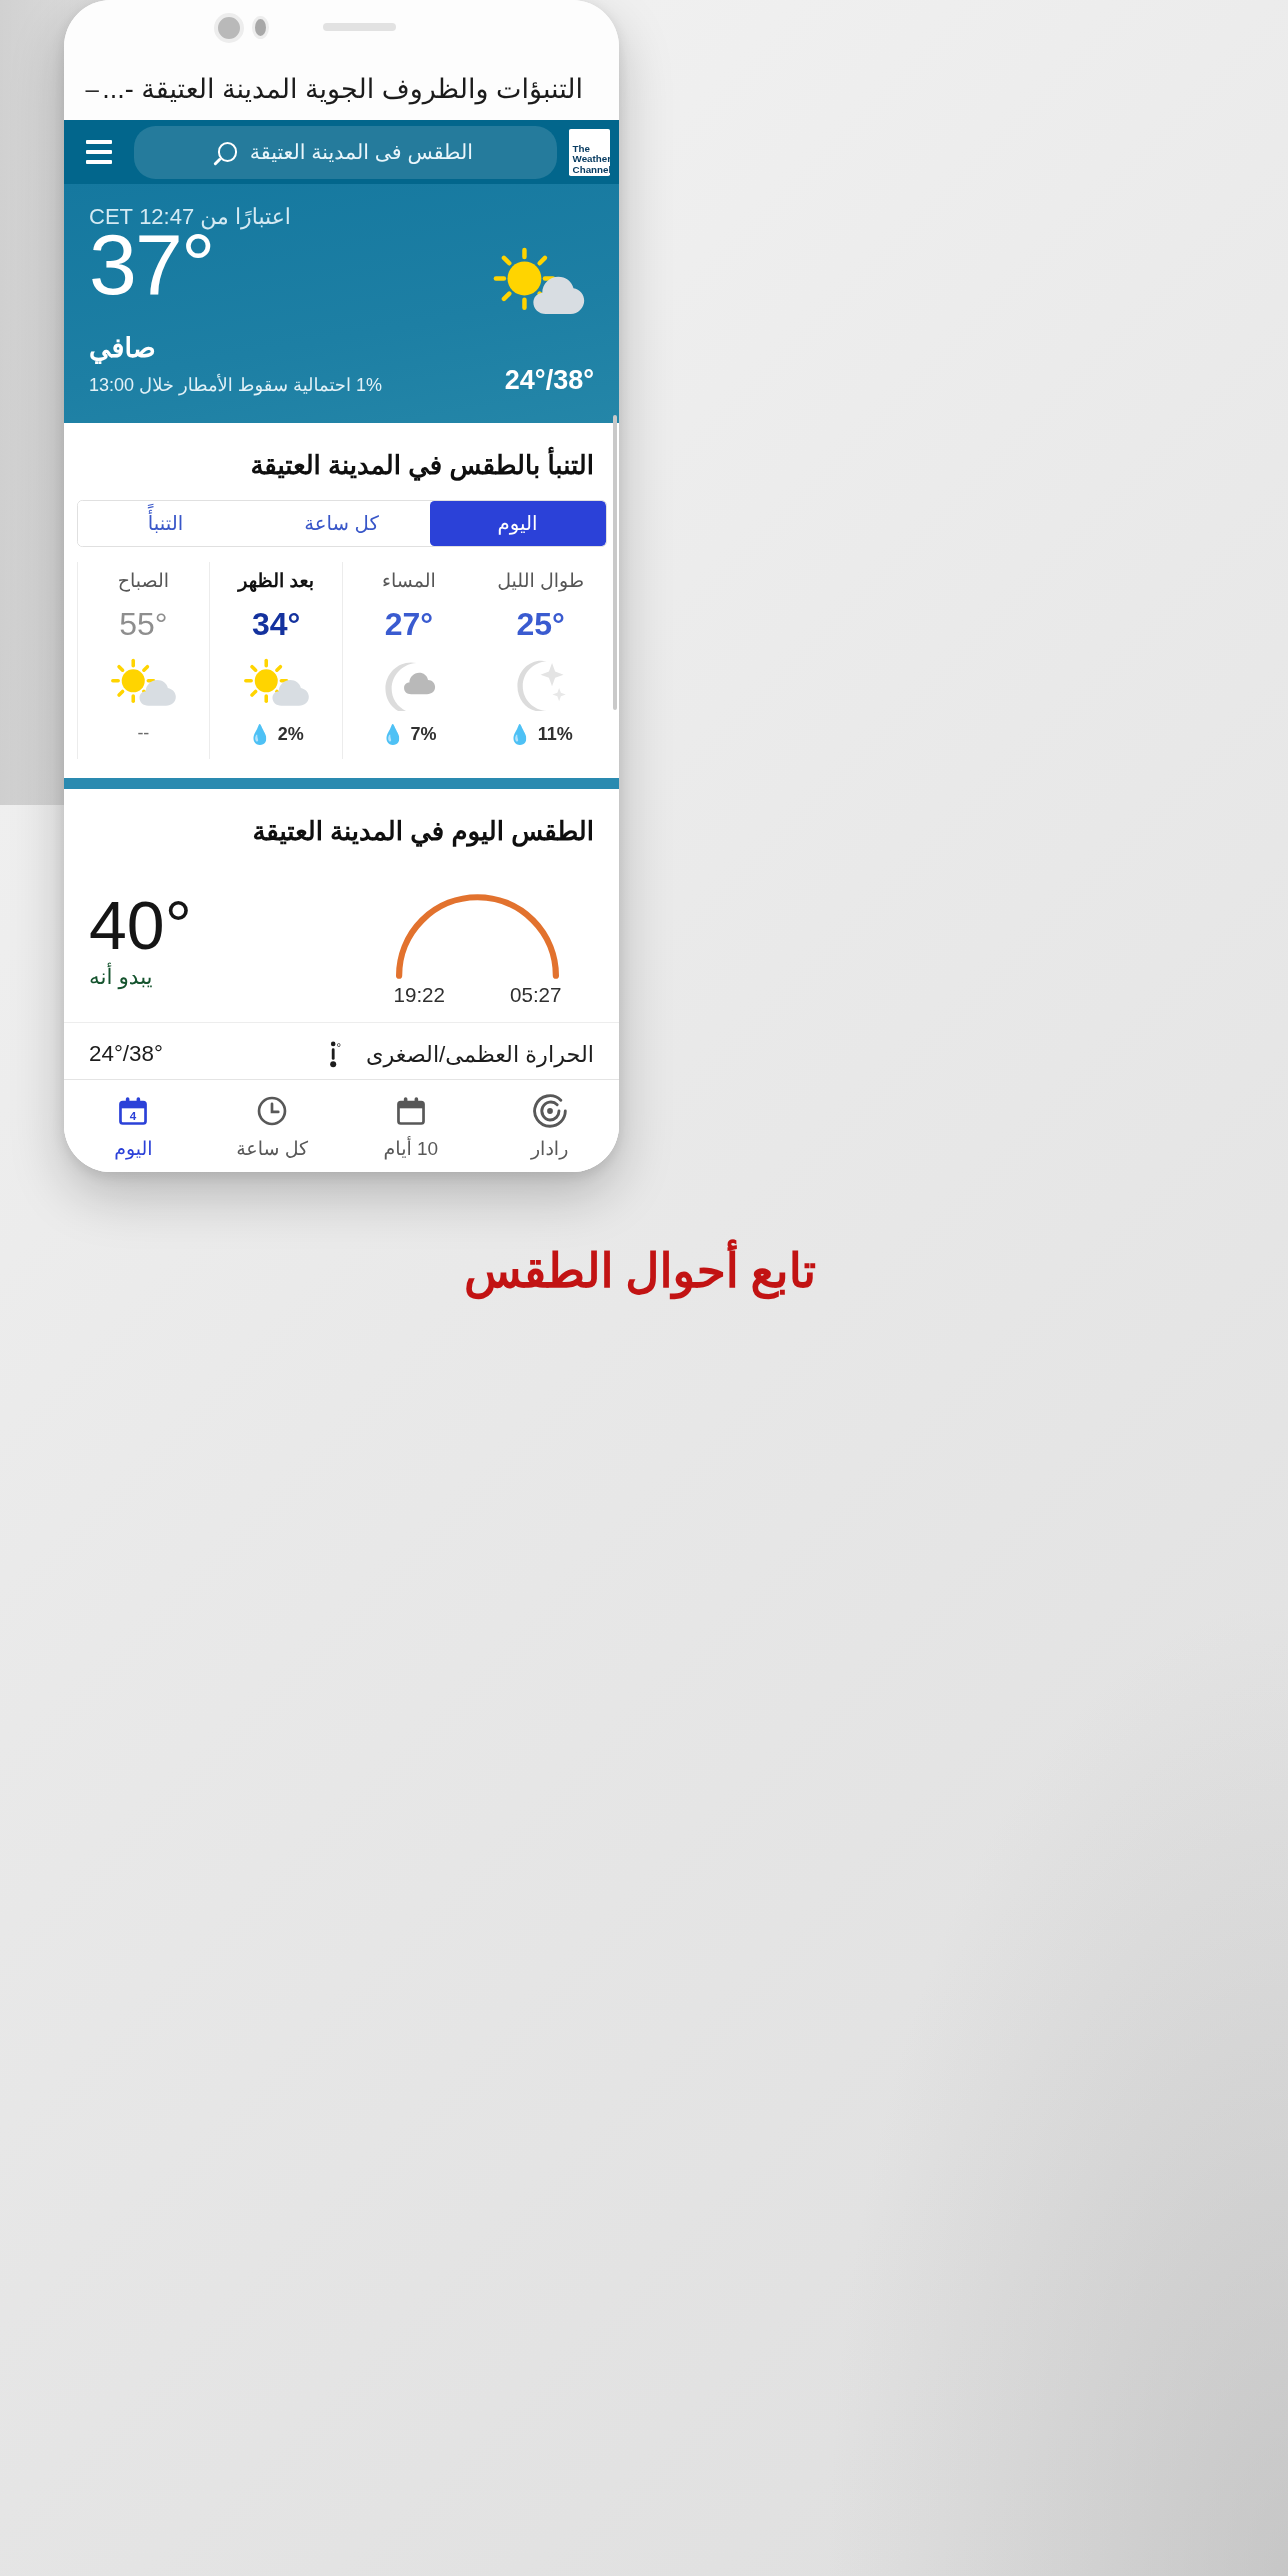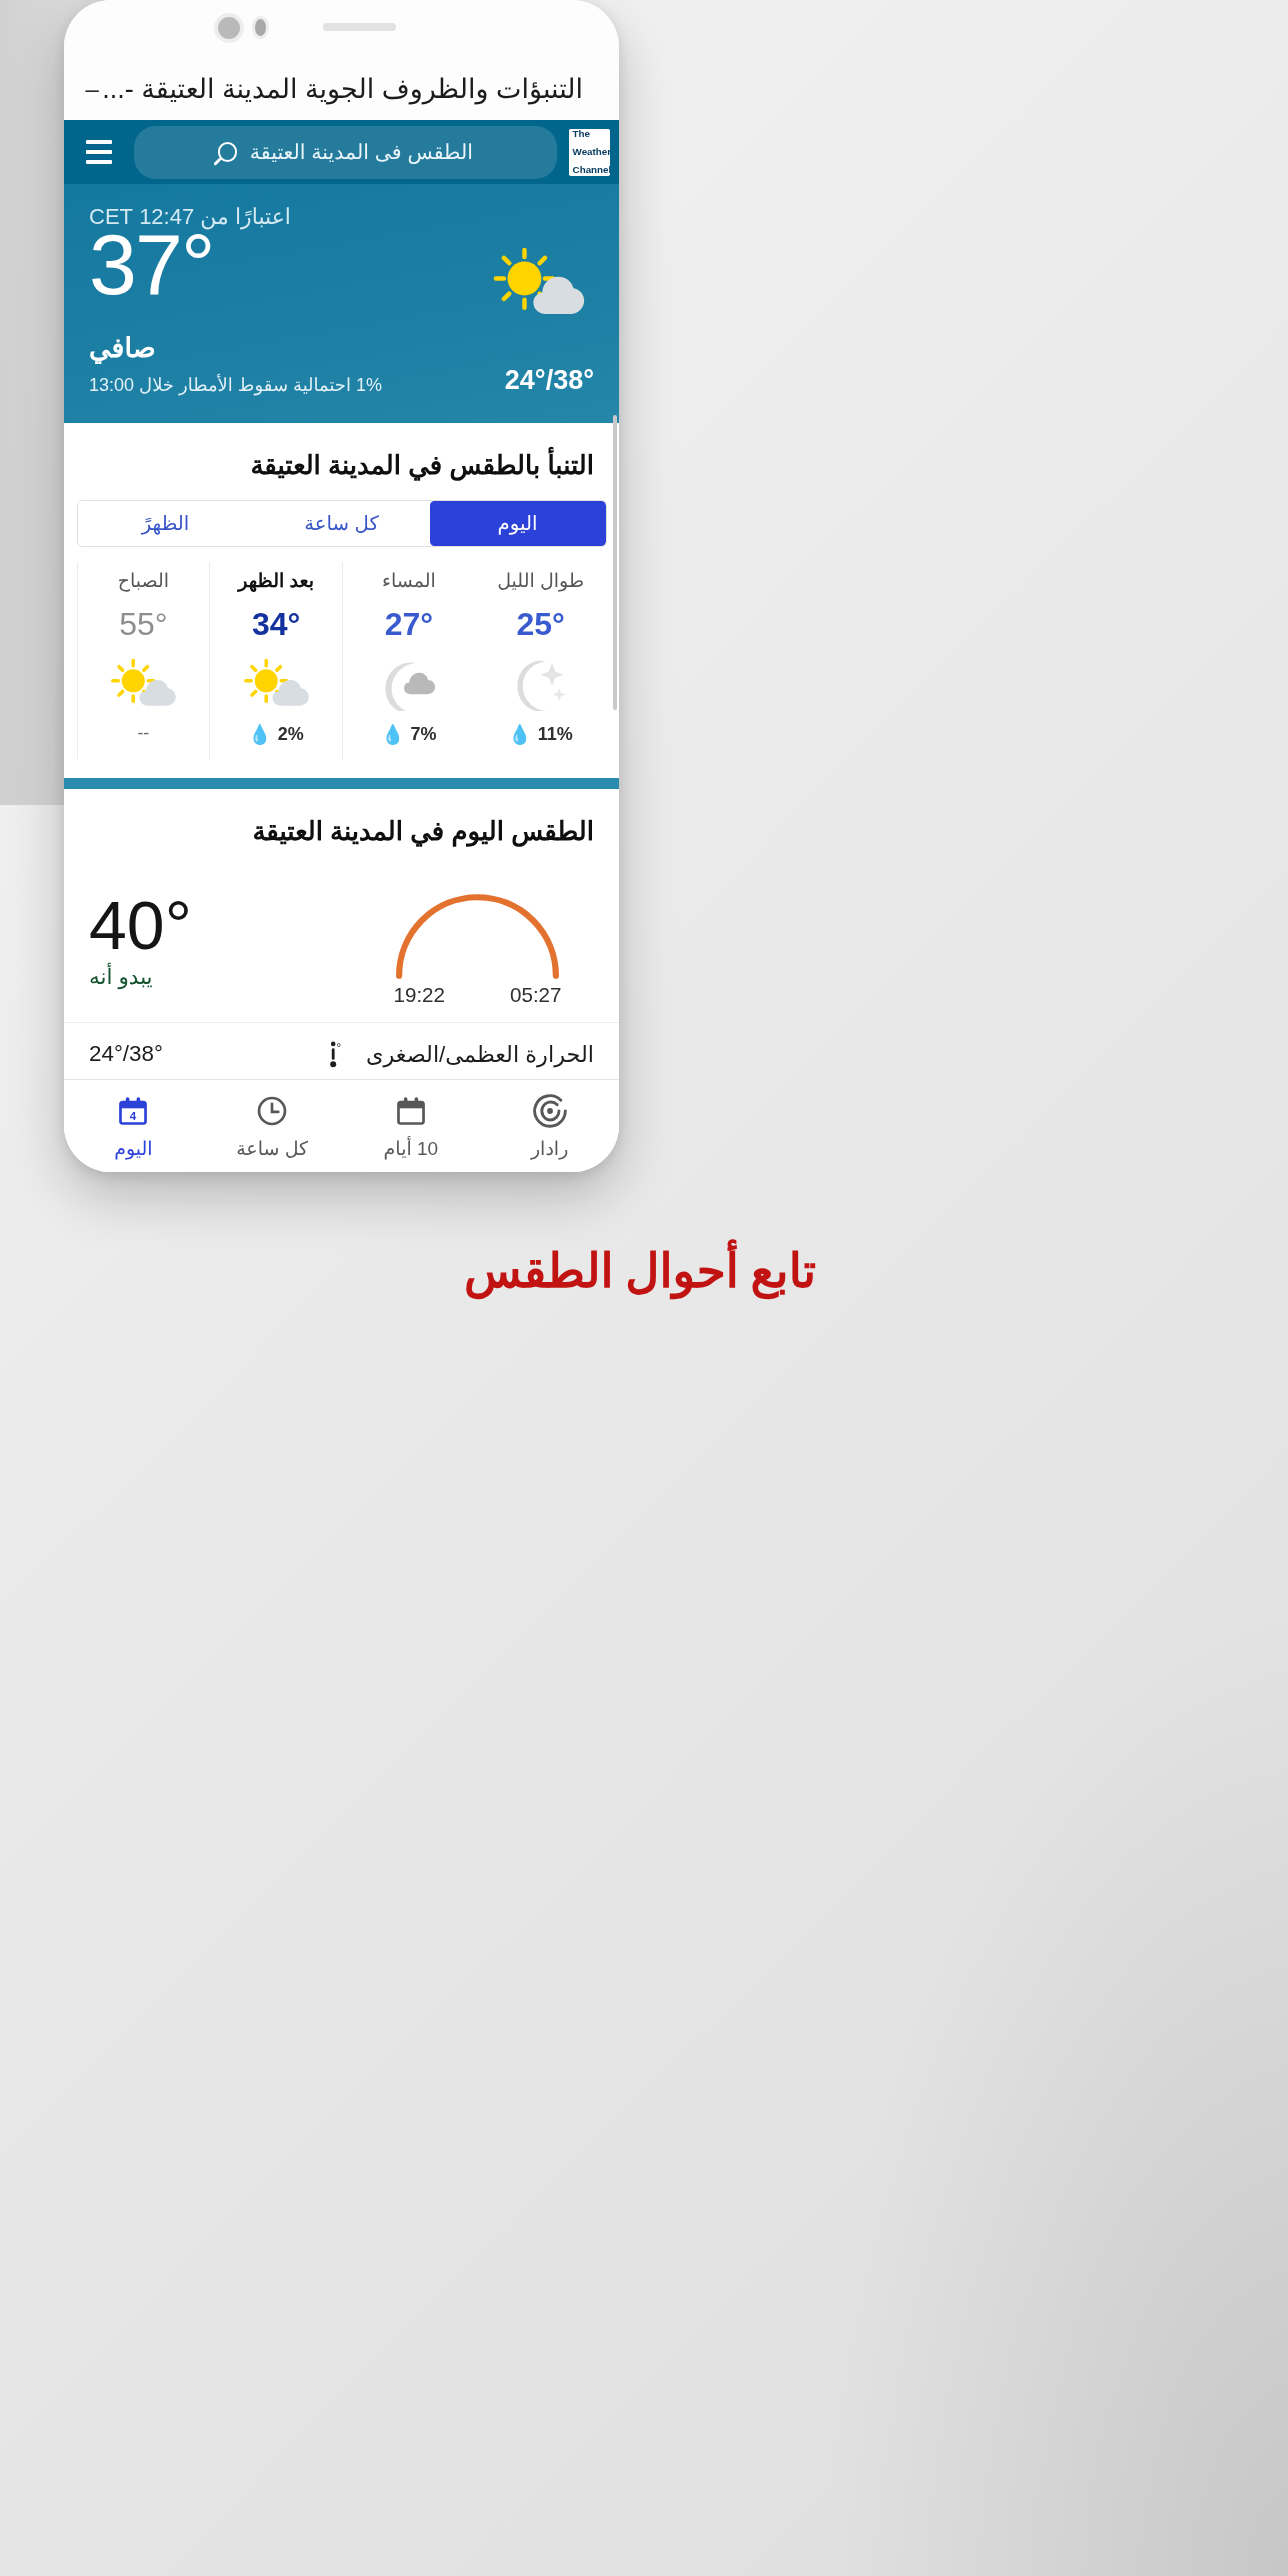--- a/index.html
+++ b/index.html
@@ -109,21 +109,21 @@
     width: 19.7px; height: 19.7px; border: 2.7px solid #fff; border-radius: 50%;
     position: relative; flex: 0 0 auto;
   }
   .mag::after {
     content: ''; position: absolute; width: 2.7px; height: 9px; background: #fff;
     left: -3.6px; bottom: -6.3px; transform: rotate(45deg); border-radius: 1.8px;
   }
 
   .twc-logo {
     flex: 0 0 auto; width: 41px; height: 47px; background: #fff;
-    display: flex; flex-direction: column; justify-content: space-between;
+    display: flex; flex-direction: column; justify-content: flex-end;
     padding-left: 3.6px; overflow: hidden;
     border-radius: 1.8px;
   }
   .twc-logo span {
     display: block; font-size: 9.8px; line-height: 1.08;
     color: #0a3d62; font-weight: 700; direction: ltr; text-align: left;
     white-space: nowrap;
   }
 
   
@@ -331,21 +331,21 @@
             <div class="hero-precip">1% احتمالية سقوط الأمطار خلال 13:00</div>
           </div>
         </div>
       </div>
 
       <div class="sec-title">التنبأ بالطقس في المدينة العتيقة</div>
 
       <div class="tabs">
         <div class="tab active">اليوم</div>
         <div class="tab">كل ساعة</div>
-        <div class="tab">الظهرً</div>
+        <div class="tab">التنبأً</div>
       </div>
 
       <div class="periods">
 
         <div class="period">
           <div class="p-label">طوال الليل</div>
           <div class="p-temp">25°</div>
           <div class="p-icon">
             <svg width="63" height="55" viewBox="0 0 70 62">
               <path d="M42 6c-15 1-27 13-27 28 0 15 12 27 27 28-17 4-33-9-33-28C9 15 25 2 42 6z" fill="#dcdcdc"></path>

